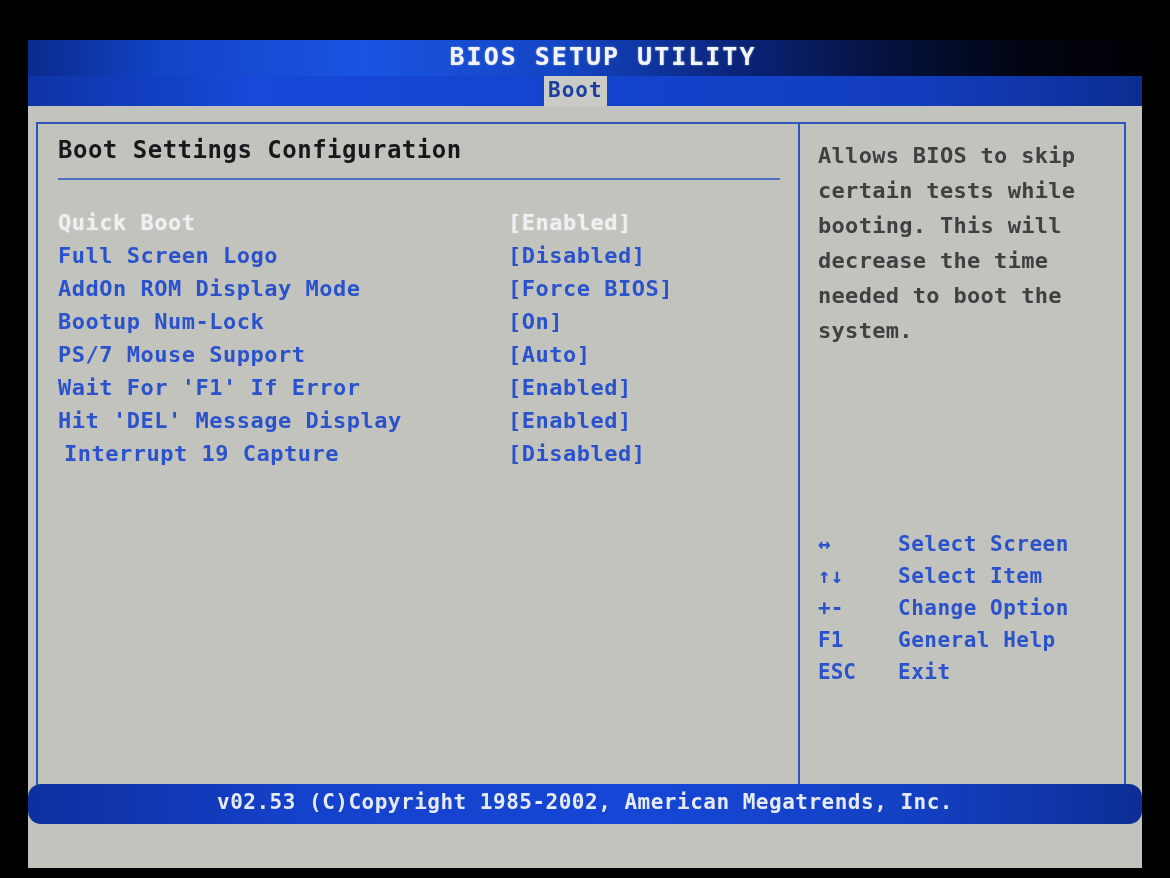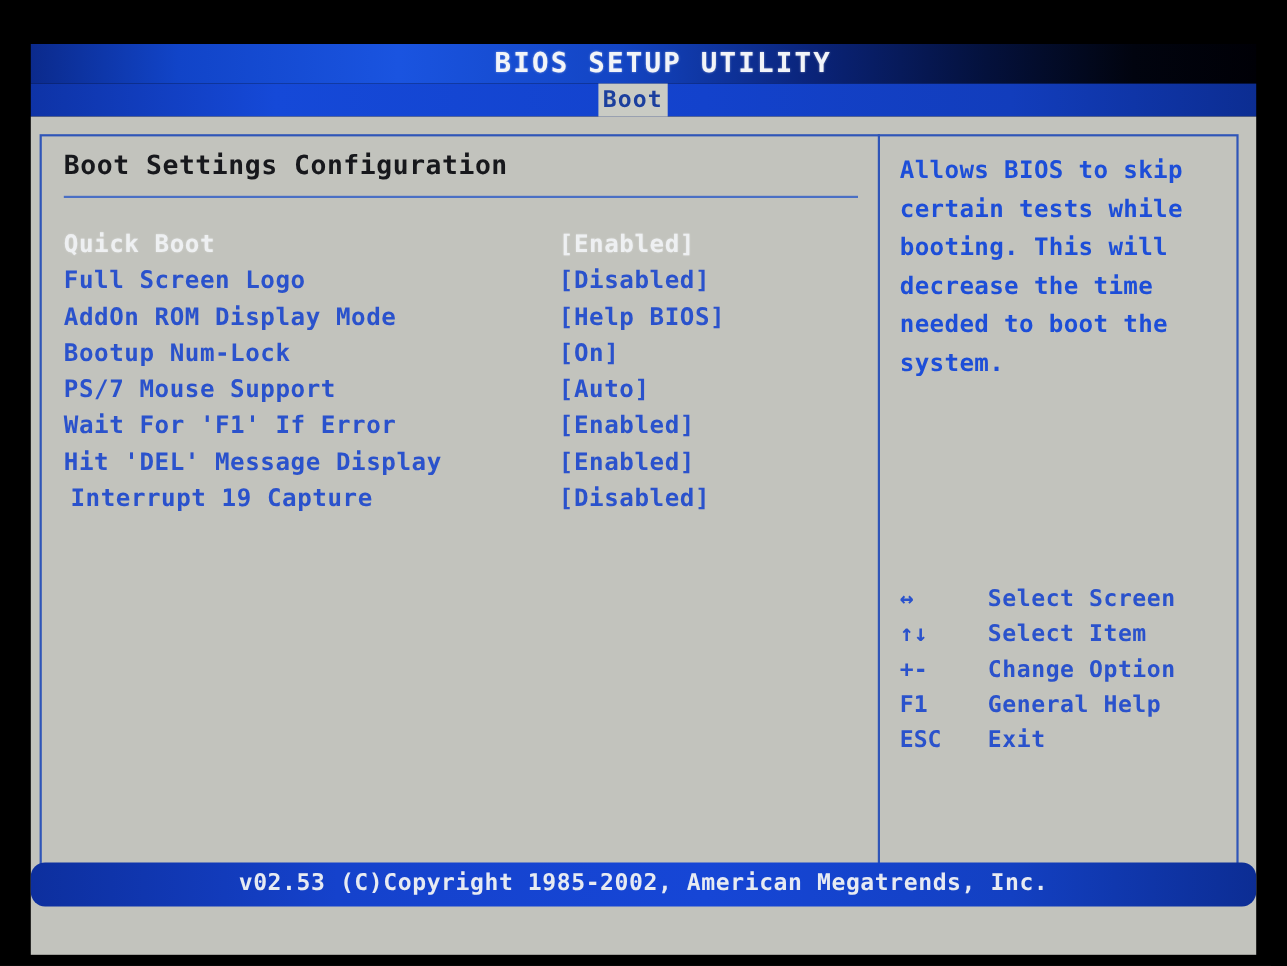--- a/index.html
+++ b/index.html
@@ -167,21 +167,21 @@
     left: 790px;
     top: 16px;
     width: 300px;
     height: 688px;
   }
   #help-text {
     position: absolute;
     left: 0;
     top: 16px;
     width: 290px;
-    color: #1d4ed8;
+    color: #404040;
     font-size: 22px;
     font-weight: bold;
     line-height: 35px;
     letter-spacing: 0.3px;
   }
   #nav-legend {
     position: absolute;
     left: 0;
     top: 406px;
     width: 290px;
@@ -257,21 +257,21 @@
           <div class="setting-row selected">
             <span class="setting-label">Quick Boot</span>
             <span class="setting-value">[Enabled]</span>
           </div>
           <div class="setting-row normal">
             <span class="setting-label">Full Screen Logo</span>
             <span class="setting-value">[Disabled]</span>
           </div>
           <div class="setting-row normal">
             <span class="setting-label">AddOn ROM Display Mode</span>
-            <span class="setting-value">[Help BIOS]</span>
+            <span class="setting-value">[Force BIOS]</span>
           </div>
           <div class="setting-row normal">
             <span class="setting-label">Bootup Num-Lock</span>
             <span class="setting-value">[On]</span>
           </div>
           <div class="setting-row normal">
             <span class="setting-label">PS/7 Mouse Support</span>
             <span class="setting-value">[Auto]</span>
           </div>
           <div class="setting-row normal">

